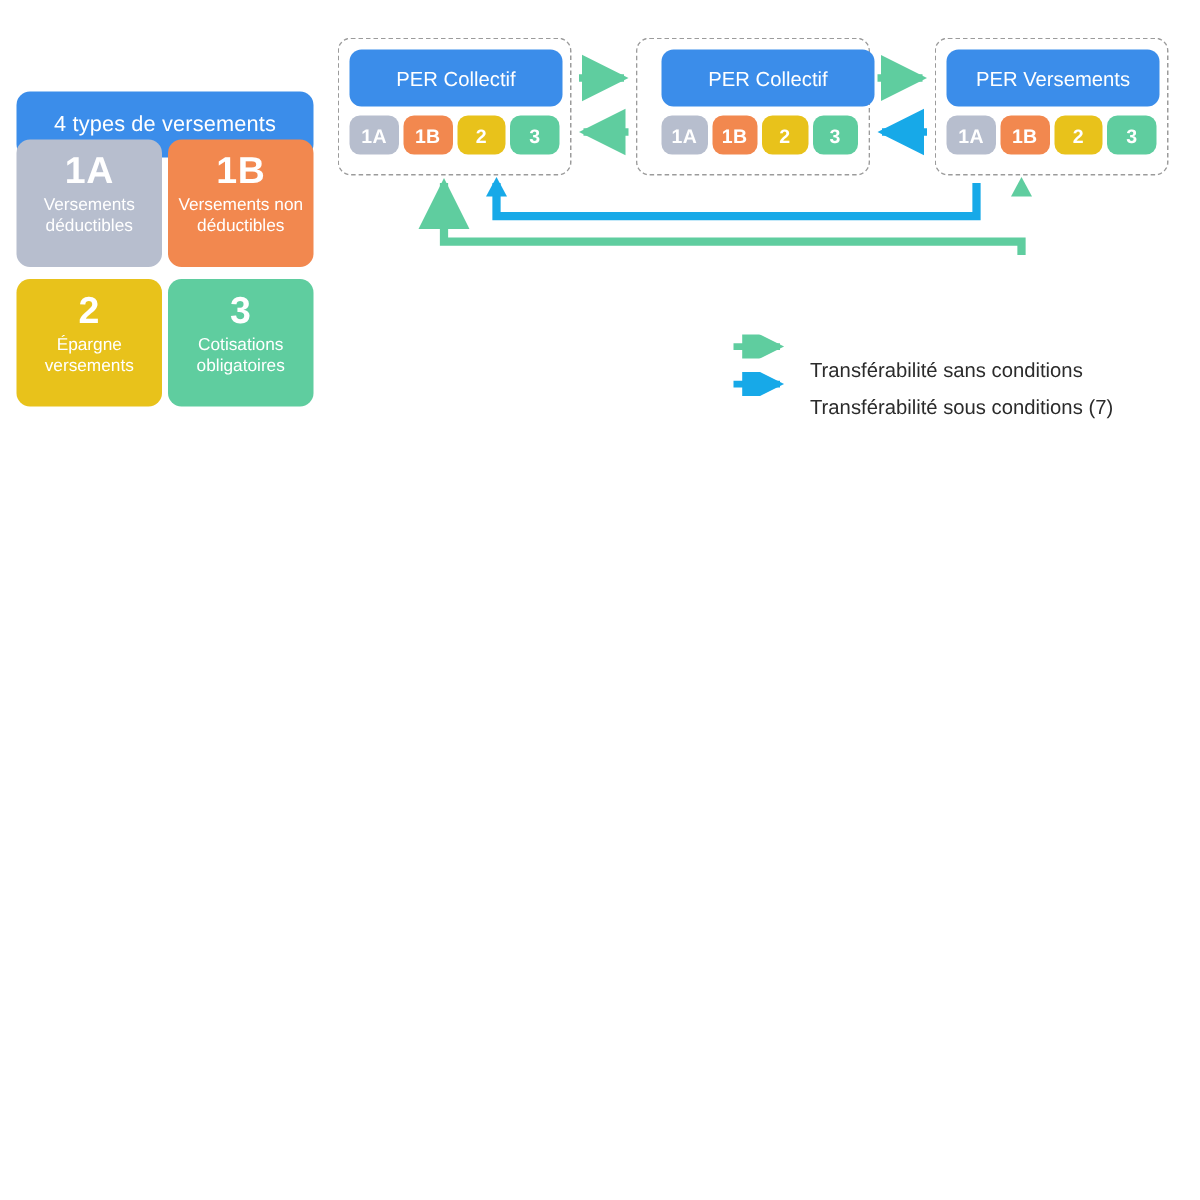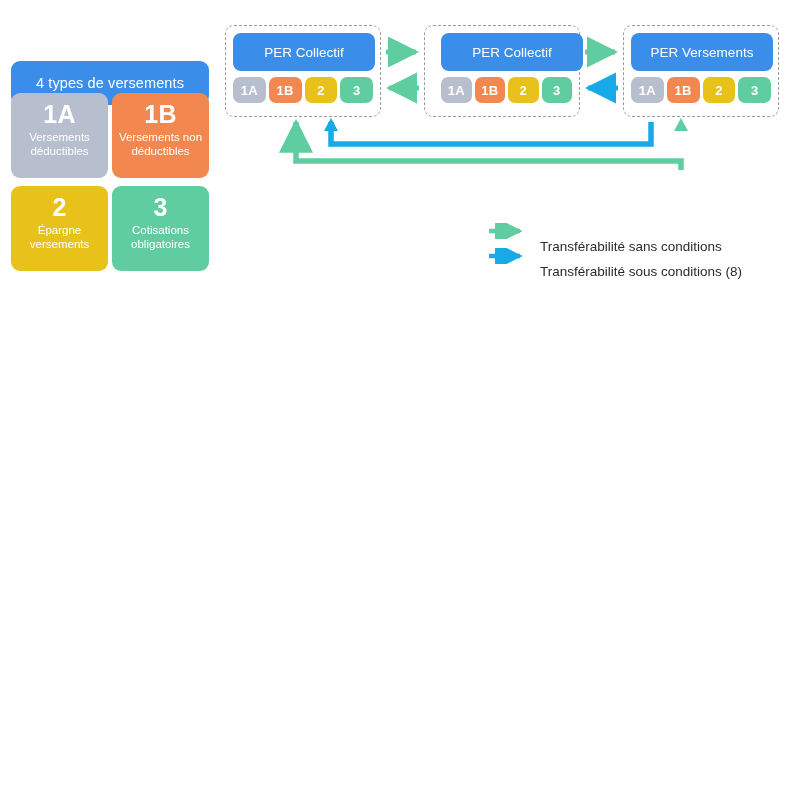--- a/index.html
+++ b/index.html
@@ -191,17 +191,17 @@
     </div>
     <div class="legend-row">
       <svg class="legend-swatch" viewBox="0 0 44 16">
         <defs>
           <marker id="lh-blue" markerWidth="7" markerHeight="7" refX="5.6" refY="3.5" orient="auto" markerUnits="strokeWidth">
             <path d="M0,0.4 L6.2,3.5 L0,6.6 Z" fill="#17A9E8"></path>
           </marker>
         </defs>
         <line x1="2" y1="8" x2="33" y2="8" stroke="#17A9E8" stroke-width="4.5" marker-end="url(#lh-blue)"></line>
       </svg>
-      <span class="legend-text">Transférabilité sous conditions (8)</span>
+      <span class="legend-text">Transférabilité sous conditions (7)</span>
     </div>
   </div>
 
 </div>
 
 </body></html>

